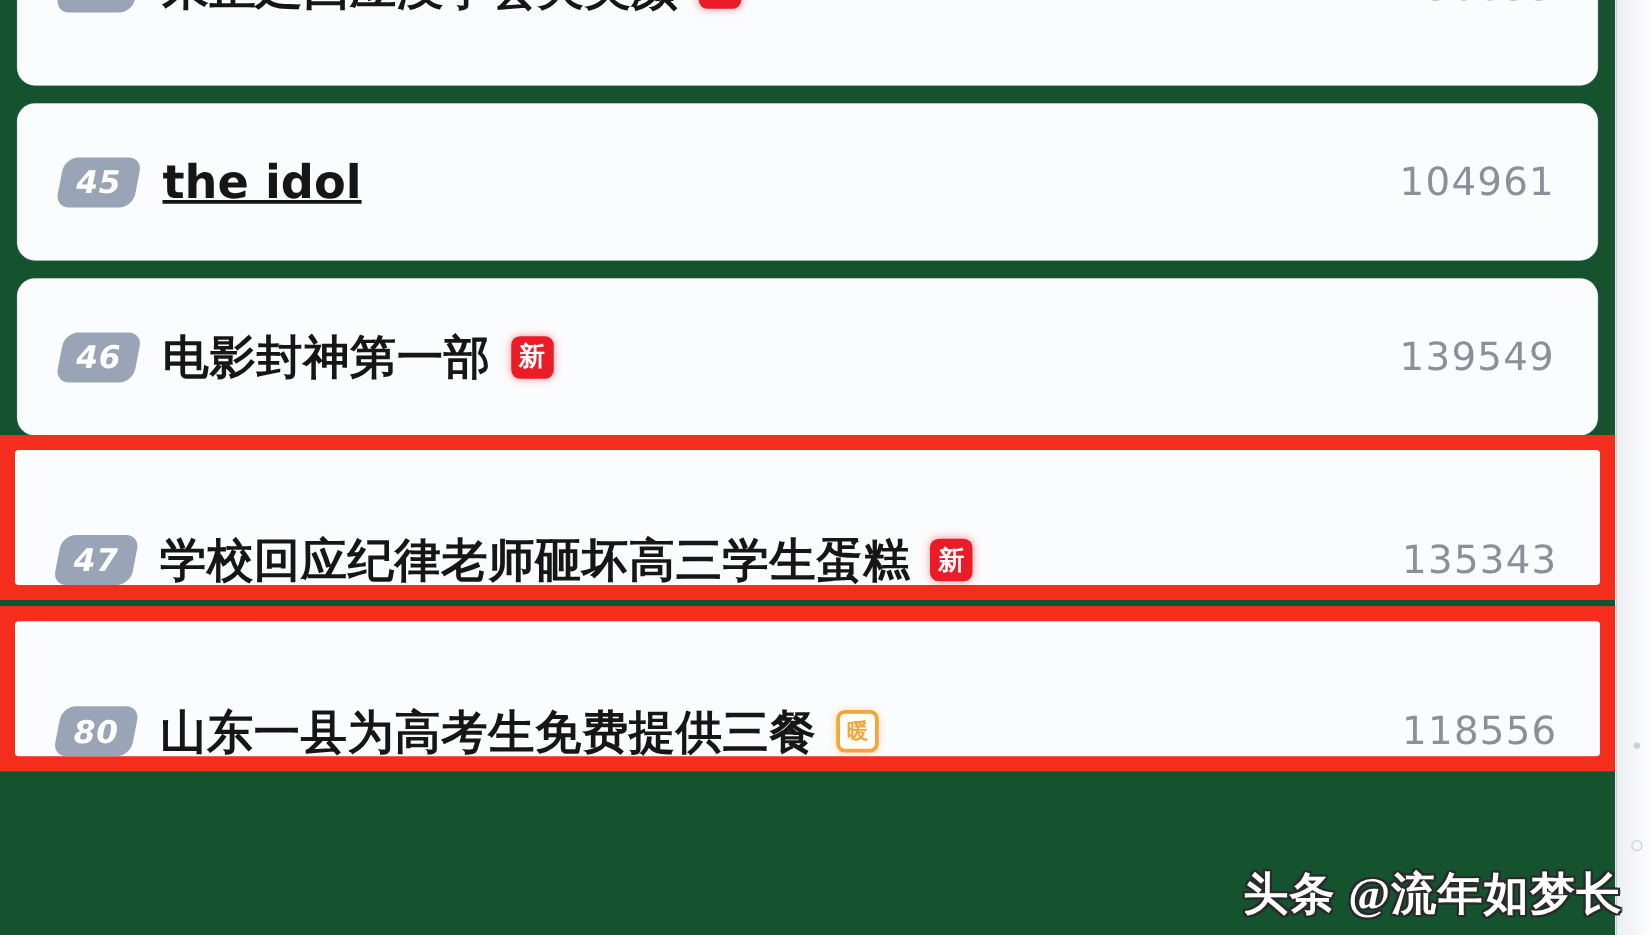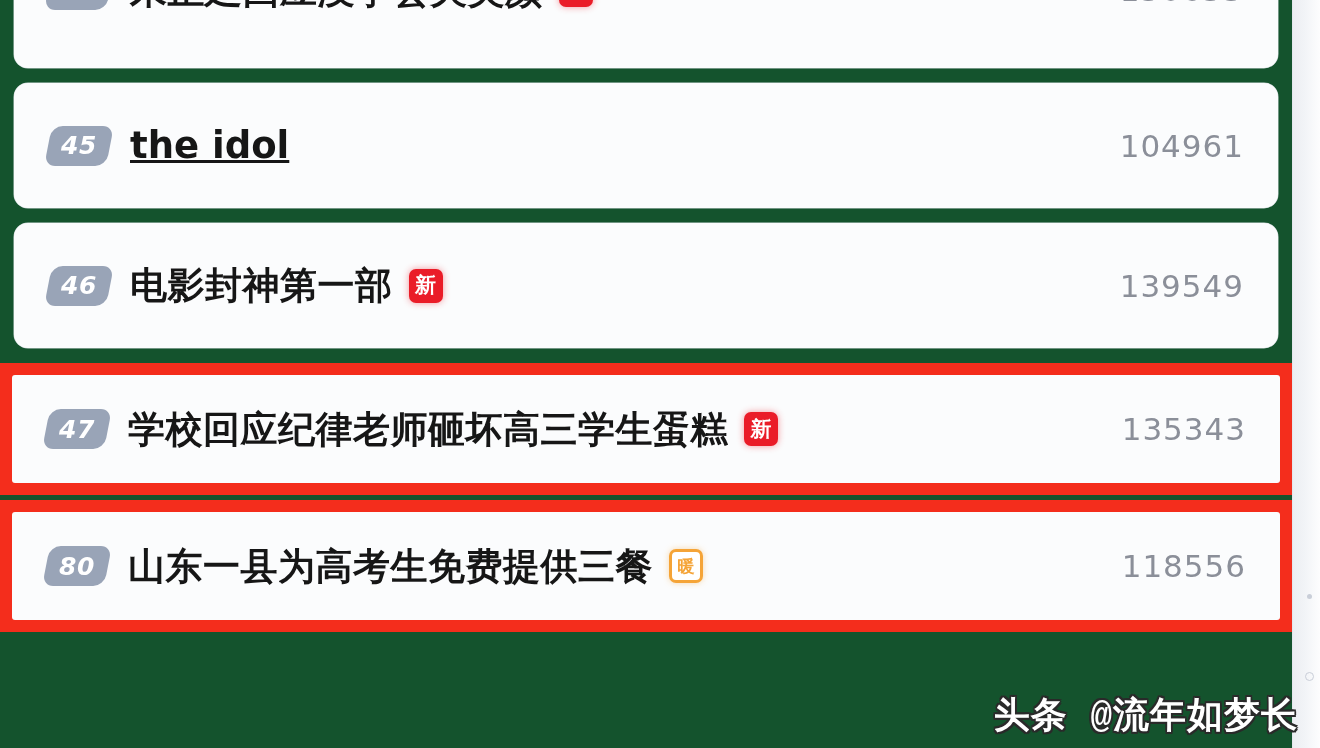--- a/index.html
+++ b/index.html
@@ -98,20 +98,21 @@
     border: 12px solid #f42d1c;
     background: #f42d1c;
     padding: 0;
   }
   .row-slot.highlight .card {
     border-radius: 3px;
     height: 108px;
     padding: 0 34px 0 34px;
     box-shadow: none;
     background: #fcfdfd;
+    align-items: flex-end;
   }
 
   
   .rank {
     flex: 0 0 auto;
     width: 62px;
     height: 40px;
     margin-right: 20px;
     position: relative;
   }
@@ -196,21 +197,21 @@
   .watermark {
     position: absolute;
     right: 22px;
     bottom: 8px;
     z-index: 5;
     font-size: 36px;
     font-weight: 700;
     color: #ffffff;
     letter-spacing: 1px;
     white-space: nowrap;
-    font-family: Liberation Mono, monospace;
+    font-family: Liberation Serif, serif;
     text-shadow:
       -1.6px -1.6px 0 #2a2a2a,
        1.6px -1.6px 0 #2a2a2a,
       -1.6px  1.6px 0 #2a2a2a,
        1.6px  1.6px 0 #2a2a2a,
        0     -1.8px 0 #2a2a2a,
        0      1.8px 0 #2a2a2a,
       -1.8px  0    0 #2a2a2a,
        1.8px  0    0 #2a2a2a;
   }
@@ -250,21 +251,21 @@
                 <span class="shape" style="background: rgb(153, 164, 183);"></span>
                 <span class="num">45</span>
               </div>
               <span class="title latin" style="color: rgb(22, 22, 22);">the idol</span>
               <span class="spacer"></span>
               <span class="hotval" style="color: rgb(139, 143, 153);">104961</span>
             </div>
           </div>
         </div>
       </div>
-      <div class="row-slot" style="margin-bottom: 15px;">
+      <div class="row-slot" style="">
         <div class="frame">
           <div class="card" style="background: rgb(251, 252, 253);">
             <div class="card-inner">
               <div class="rank">
                 <span class="shape" style="background: rgb(153, 164, 183);"></span>
                 <span class="num">46</span>
               </div>
               <span class="title" style="color: rgb(22, 22, 22);">电影封神第一部</span>
               <span class="tag new" style="background: rgb(234, 28, 40);">新</span>
               <span class="spacer"></span>

